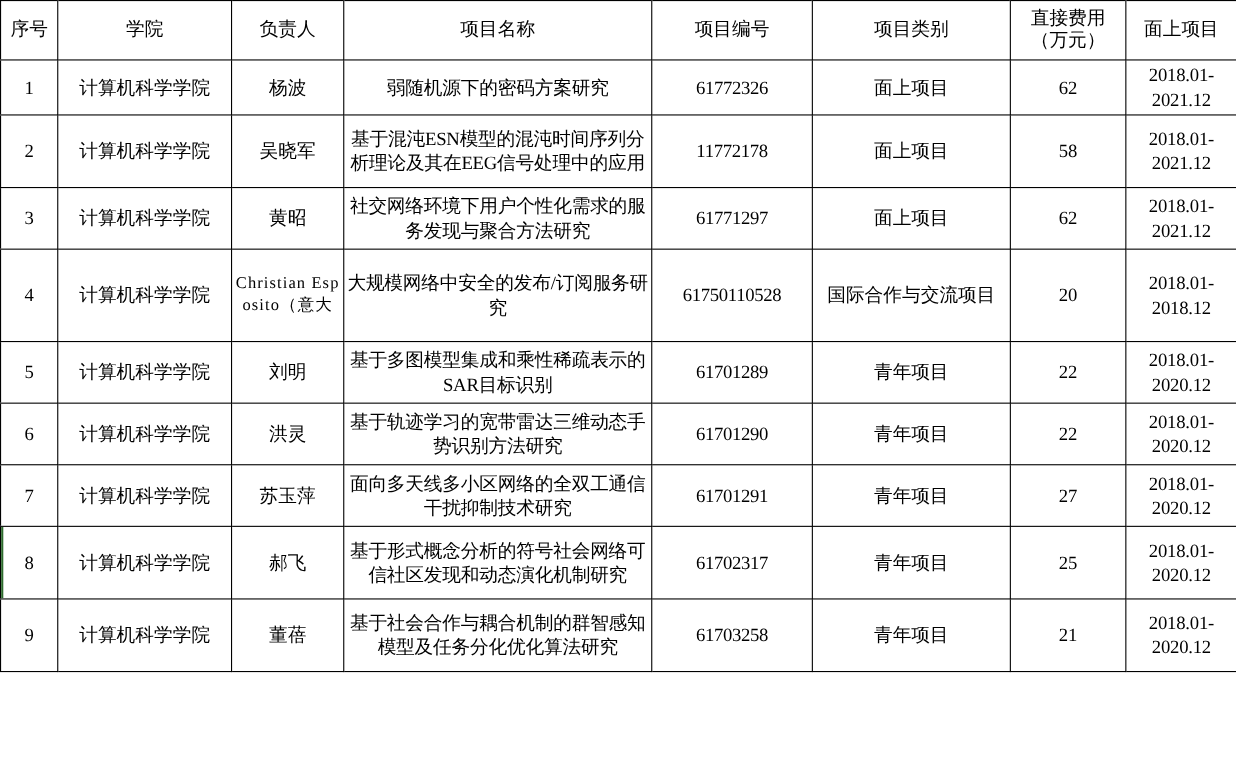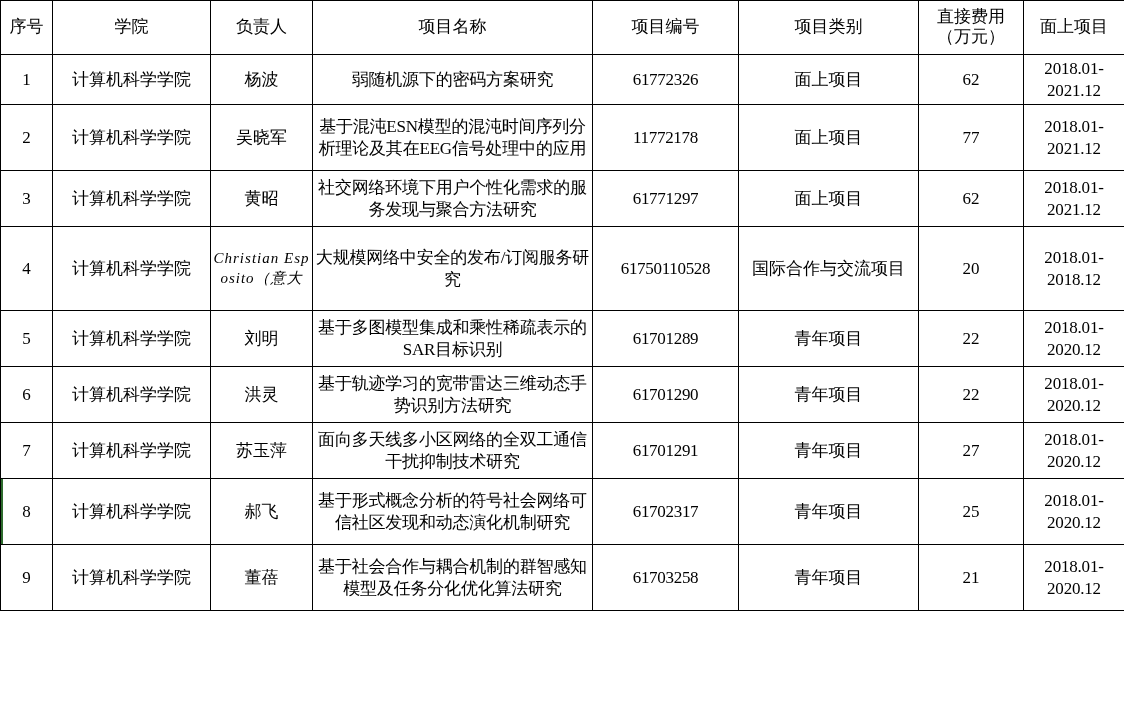--- a/index.html
+++ b/index.html
@@ -69,21 +69,20 @@
     font-size: 15px;
     line-height: 1.35;
     letter-spacing: -0.2px;
     white-space: pre-line;
   }
   td.leader-cell.latin {
     font-size: 15px;
     line-height: 1.3;
     letter-spacing: 1px;
     word-break: break-all;
-    font-style: italic;
   }
   td.fund-cell { font-size: 17px; }
   .header-stack {
     white-space: pre-line;
     line-height: 1.18;
   }
   .row-h-sm  { height: 44px; }
   .row-h-md  { height: 56px; }
   .row-h-lg  { height: 66px; }
   .row-h-xl  { height: 84px; }
@@ -134,21 +133,21 @@
         <td class="term-cell">2018.01-
 2021.12</td>
       </tr>
       <tr class="row-h-lg">
         <td>2</td>
         <td>计算机科学学院</td>
         <td class="leader-cell">吴晓军</td>
         <td class="title-cell">基于混沌ESN模型的混沌时间序列分析理论及其在EEG信号处理中的应用</td>
         <td class="code-cell">11772178</td>
         <td>面上项目</td>
-        <td class="fund-cell">77</td>
+        <td class="fund-cell">58</td>
         <td class="term-cell">2018.01-
 2021.12</td>
       </tr>
       <tr class="row-h-md">
         <td>3</td>
         <td>计算机科学学院</td>
         <td class="leader-cell">黄昭</td>
         <td class="title-cell">社交网络环境下用户个性化需求的服务发现与聚合方法研究</td>
         <td class="code-cell">61771297</td>
         <td>面上项目</td>

